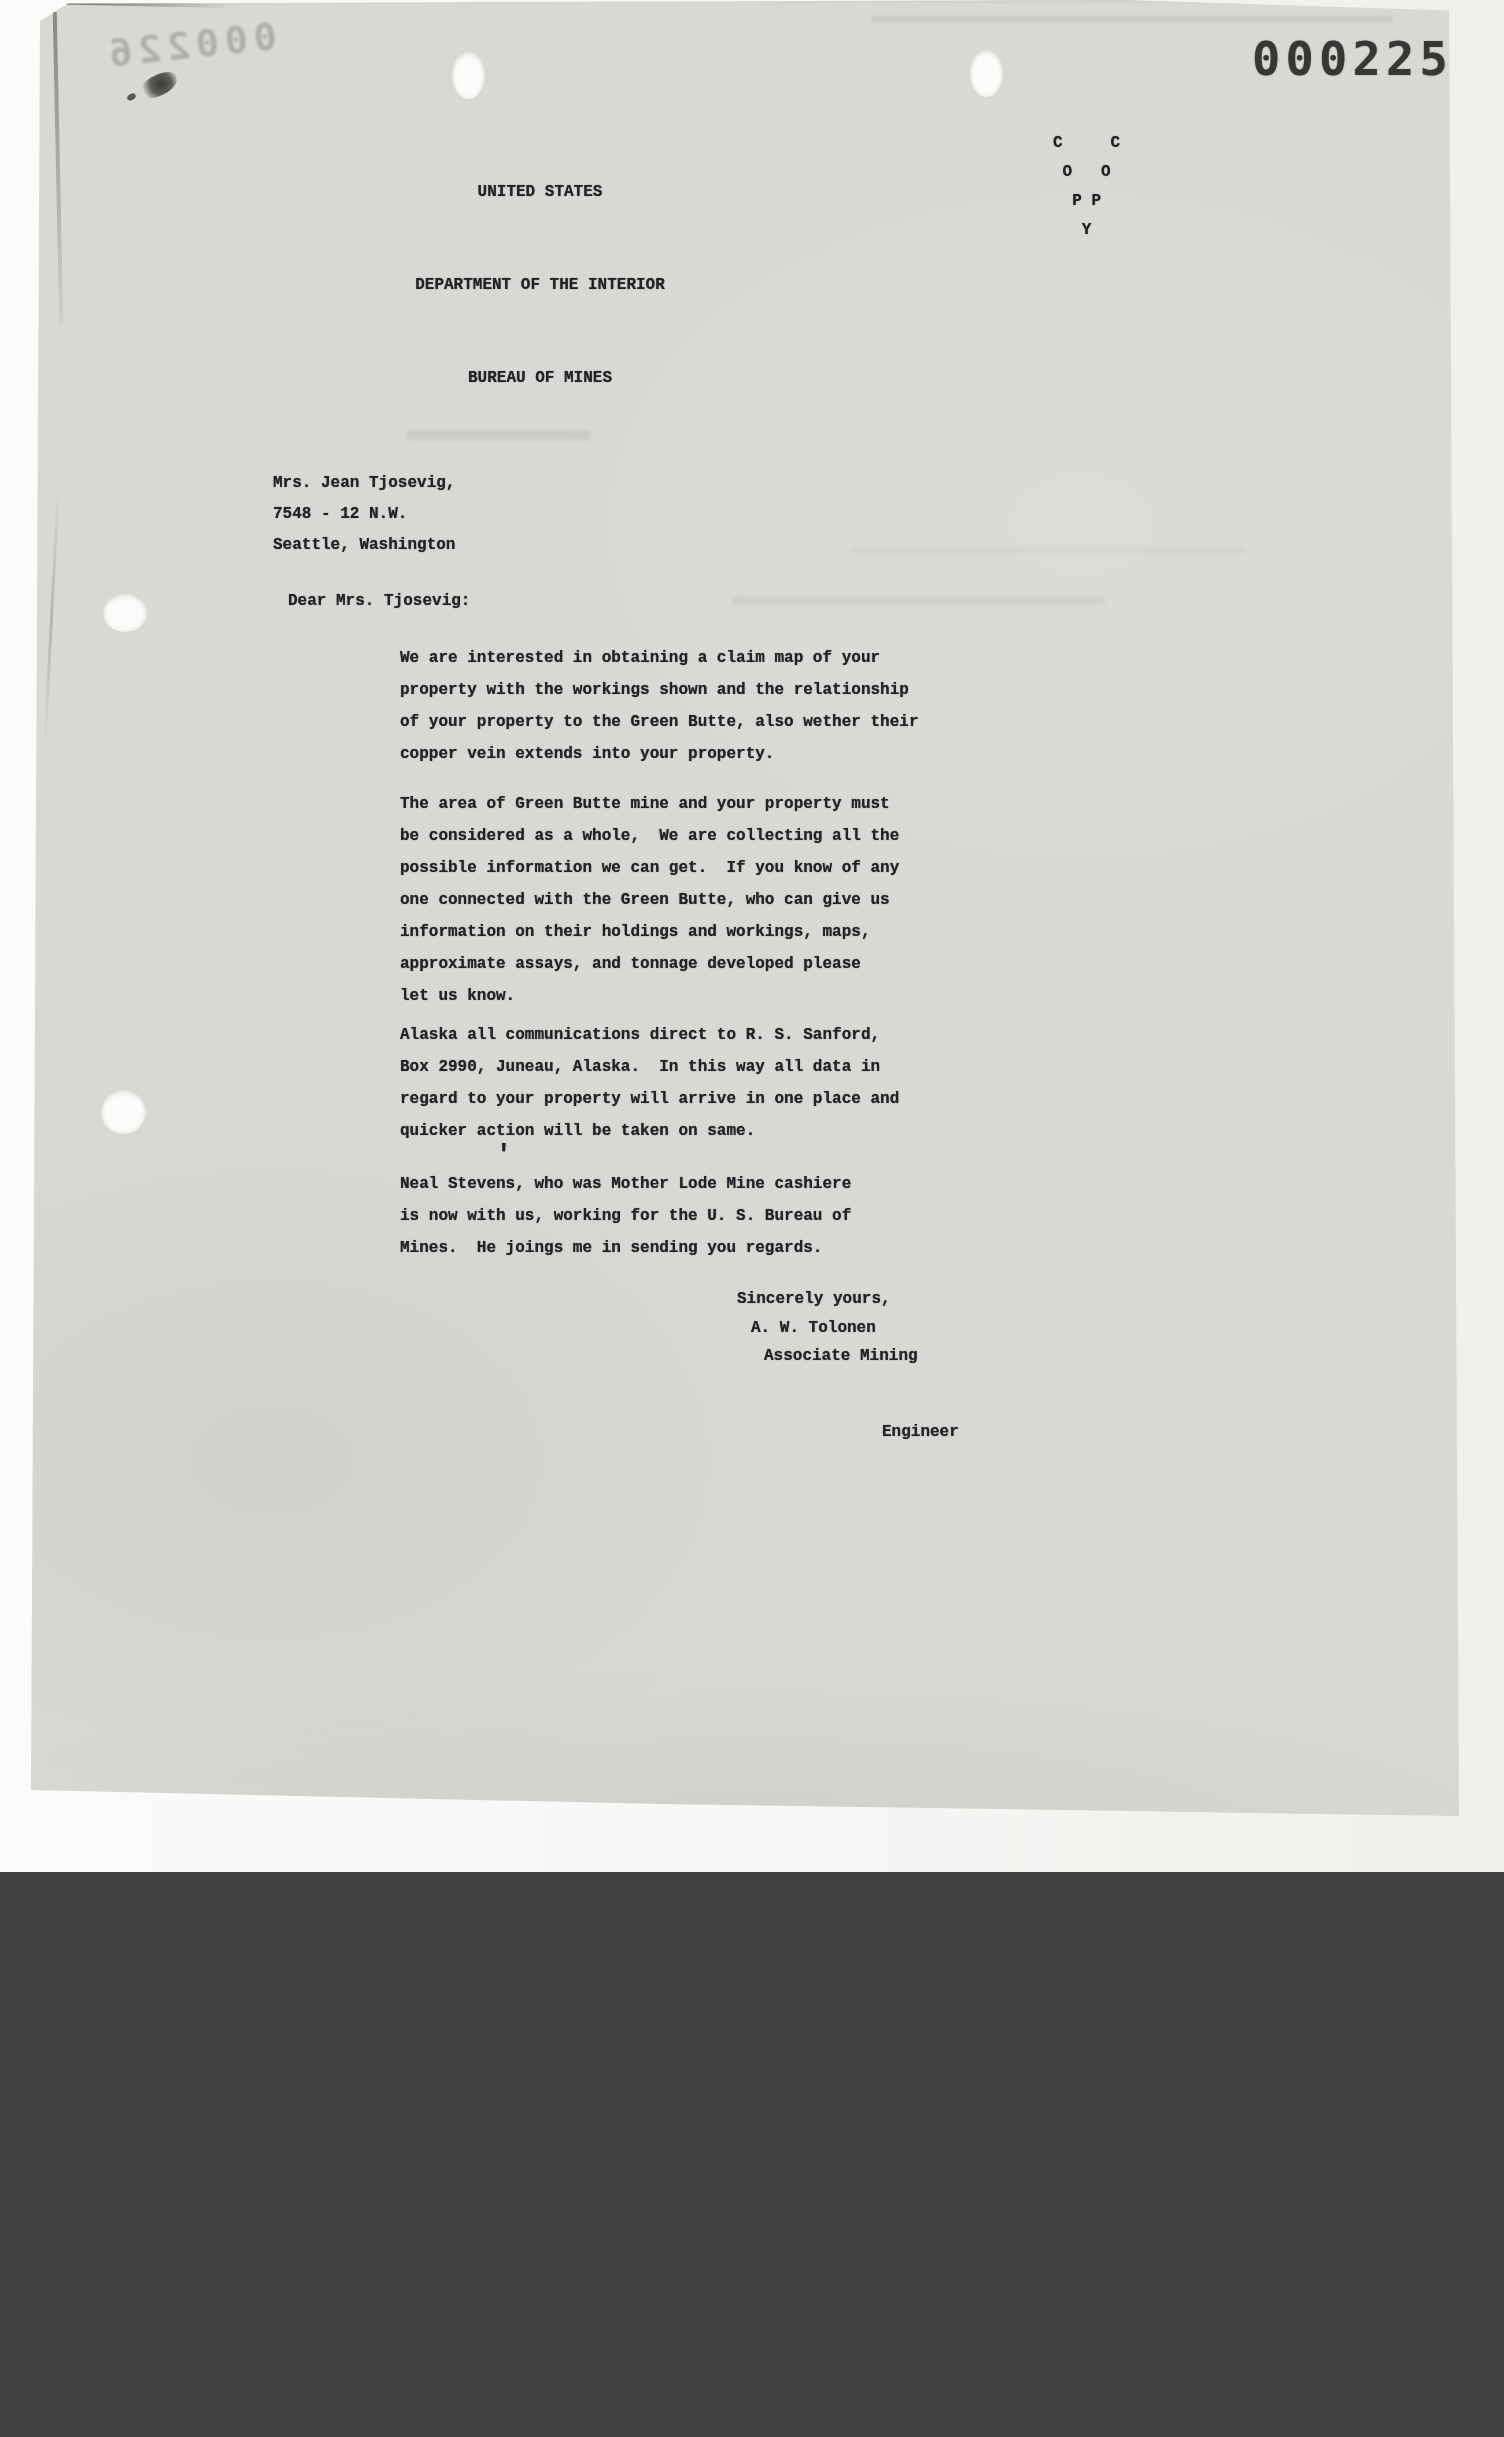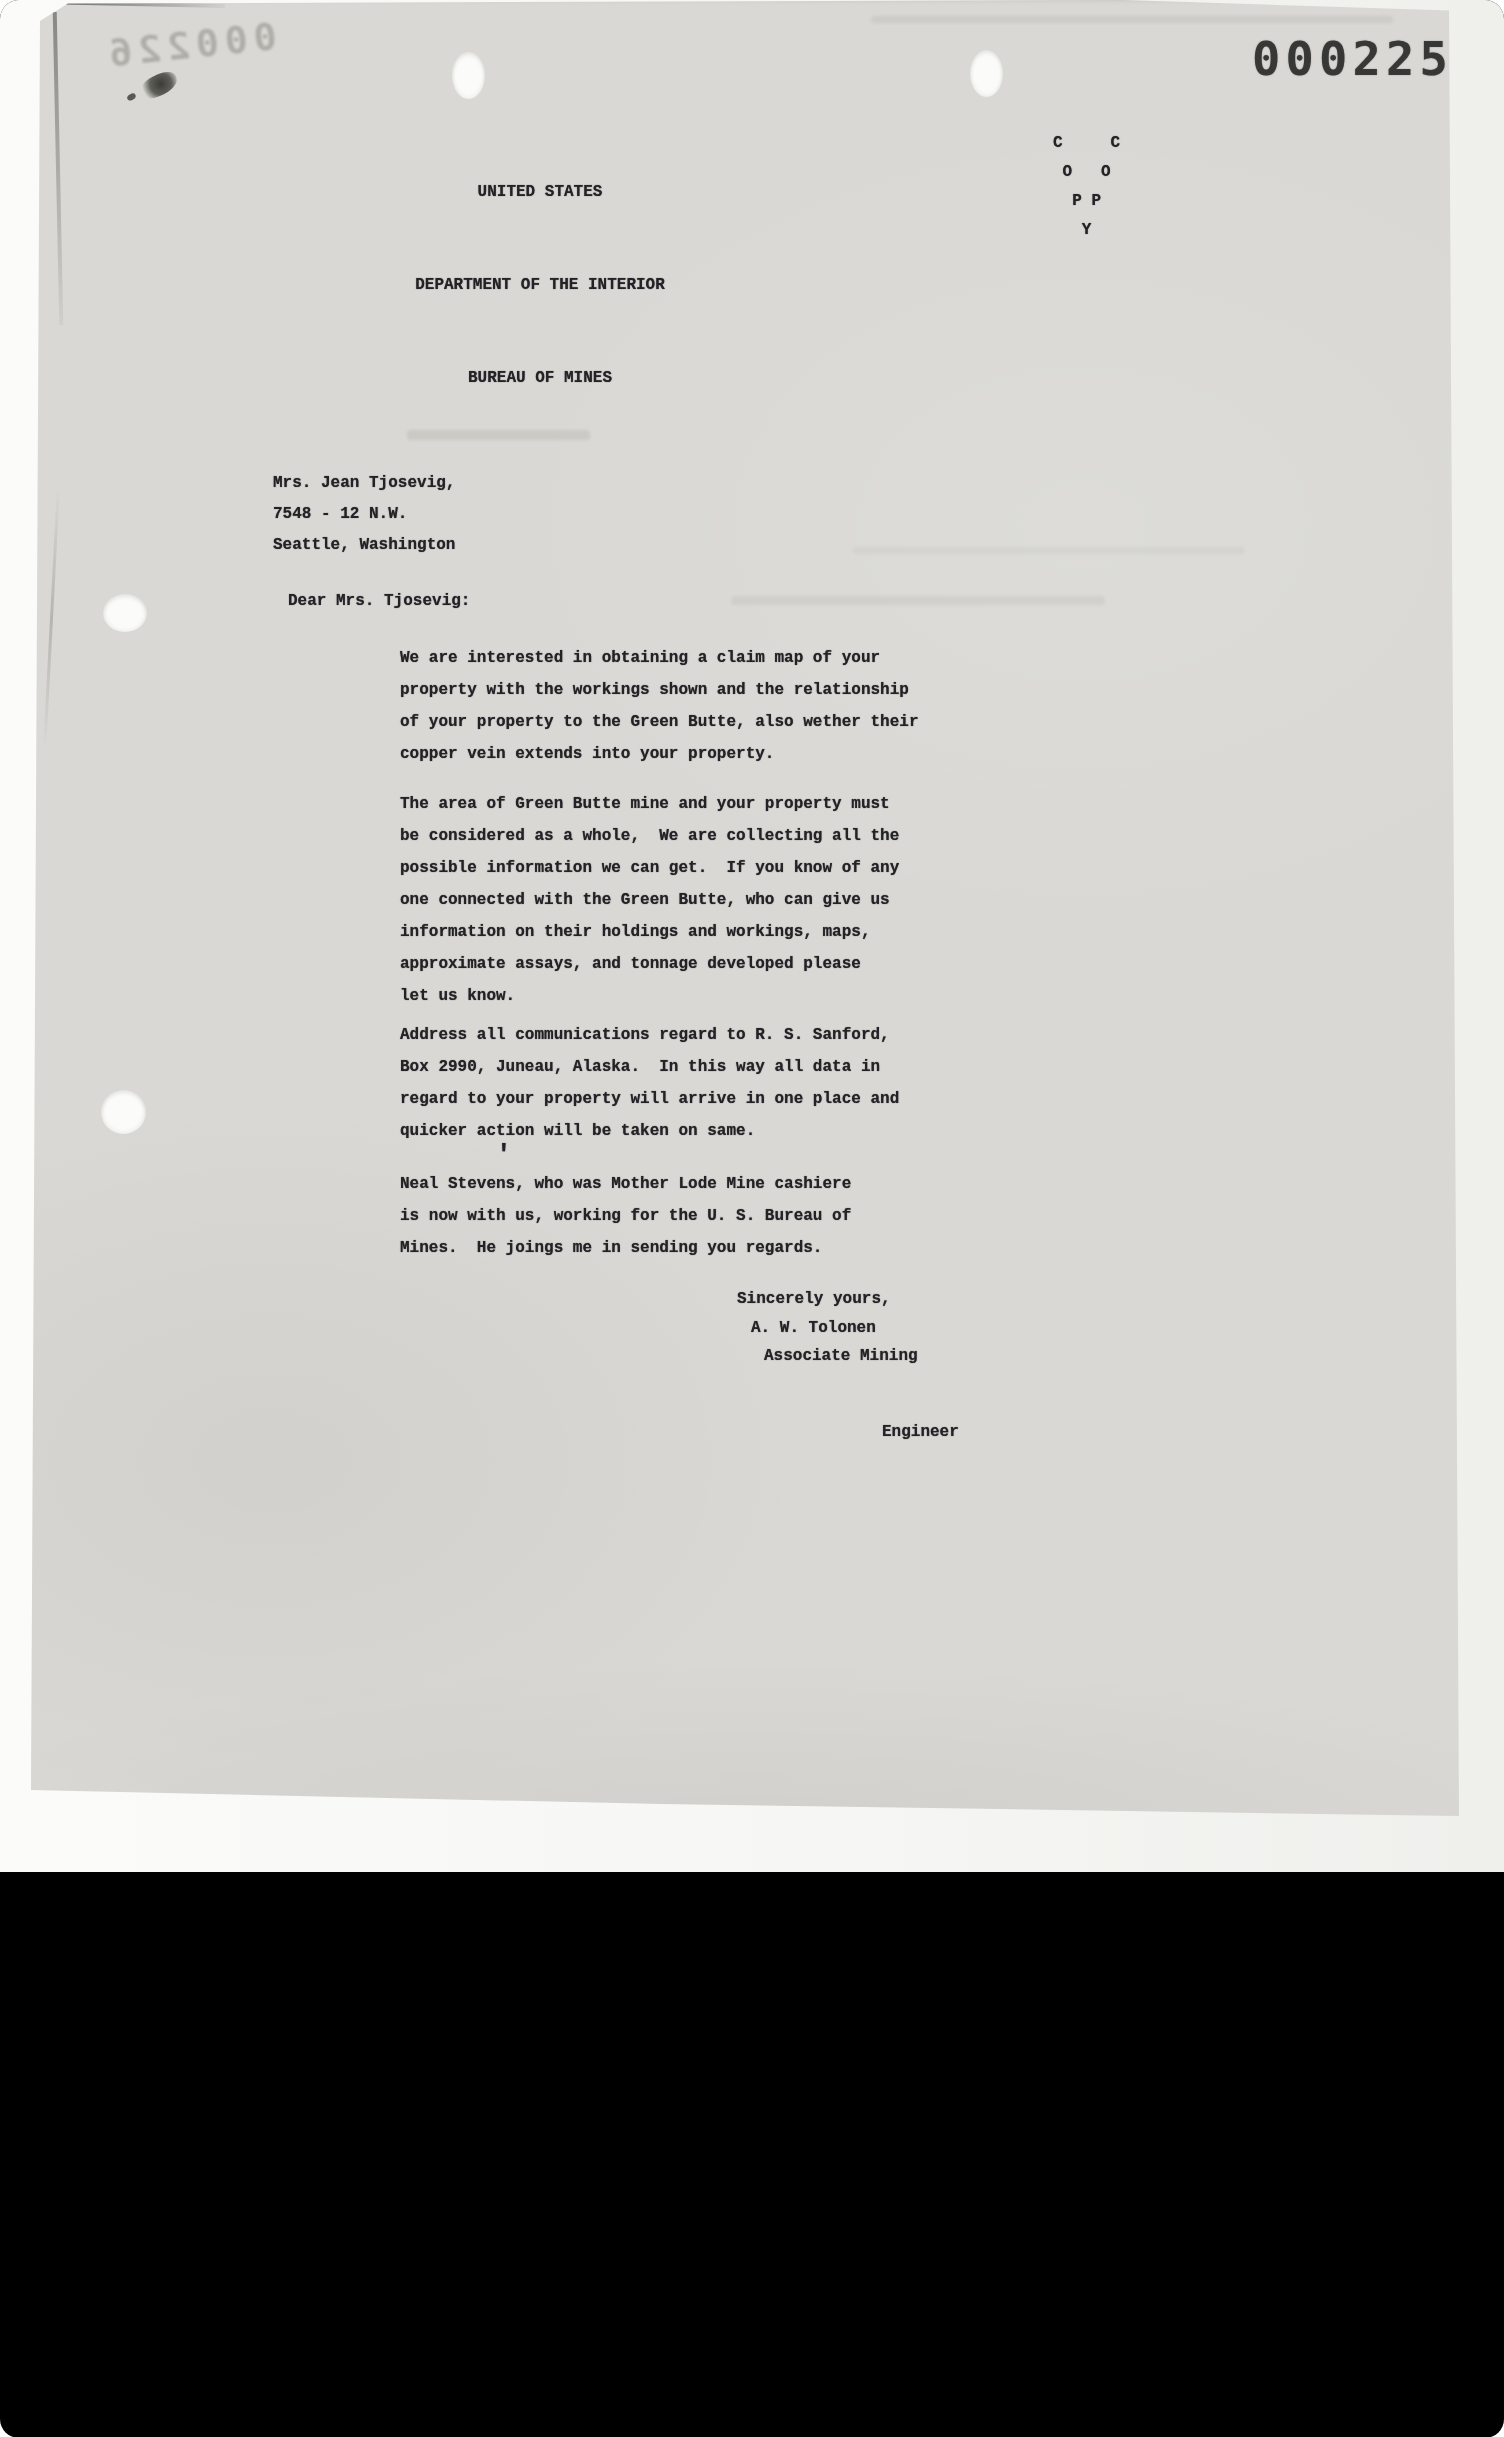--- a/index.html
+++ b/index.html
@@ -1,17 +1,17 @@
 <!DOCTYPE html>
 <html style="font-size:14px"><head>
 <meta charset="utf-8">
 <style>
   html, body { margin: 0; padding: 0; }
   body { width: 1504px; height: 2438px; background: #ffffff; font-family: "Liberation Mono", monospace; }
-  .canvas { position: relative; width: 1504px; height: 2438px; overflow: hidden; background: #000000; border-radius: 19px; }
+  .canvas { position: relative; width: 1504px; height: 2438px; overflow: hidden; background: #404040; }
 
   
   .scan-bg {
     position: absolute; left: 0; top: 0; width: 1504px; height: 1872px;
     background: linear-gradient(90deg, #fbfbf9 0%, #f6f6f4 55%, #efefec 100%);
   }
 
   
   .paper {
     position: absolute; left: 0; top: 0; width: 1504px; height: 1872px;
@@ -153,21 +153,21 @@
 be considered as a whole,  We are collecting all the
 possible information we can get.  If you know of any
 one connected with the Green Butte, who can give us
 information on their holdings and workings, maps,
 approximate assays, and tonnage developed please
 let us know.</div>
     <div class="tw para-1">We are interested in obtaining a claim map of your
 property with the workings shown and the relationship
 of your property to the Green Butte, also wether their
 copper vein extends into your property.</div>
-    <div class="tw para-3">Address all communications regard to R. S. Sanford,
+    <div class="tw para-3">Alaska all communications direct to R. S. Sanford,
 Box 2990, Juneau, Alaska.  In this way all data in
 regard to your property will arrive in one place and
 quicker action will be taken on same.</div>
     <div class="tw para-4">Neal Stevens, who was Mother Lode Mine cashiere
 is now with us, working for the U. S. Bureau of
 Mines.  He joings me in sending you regards.</div>
 
     <div class="tw stray-mark">'</div>
 
     <div class="tw close-1">Sincerely yours,</div>

